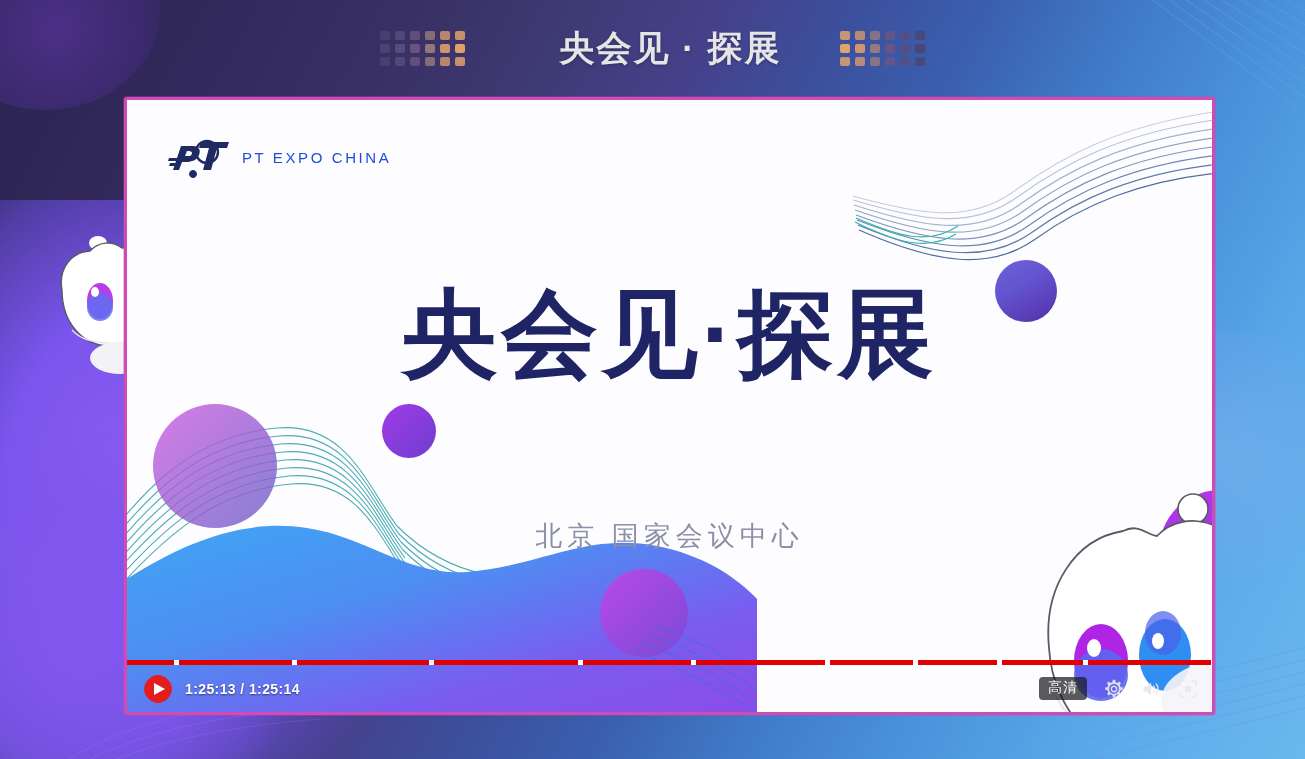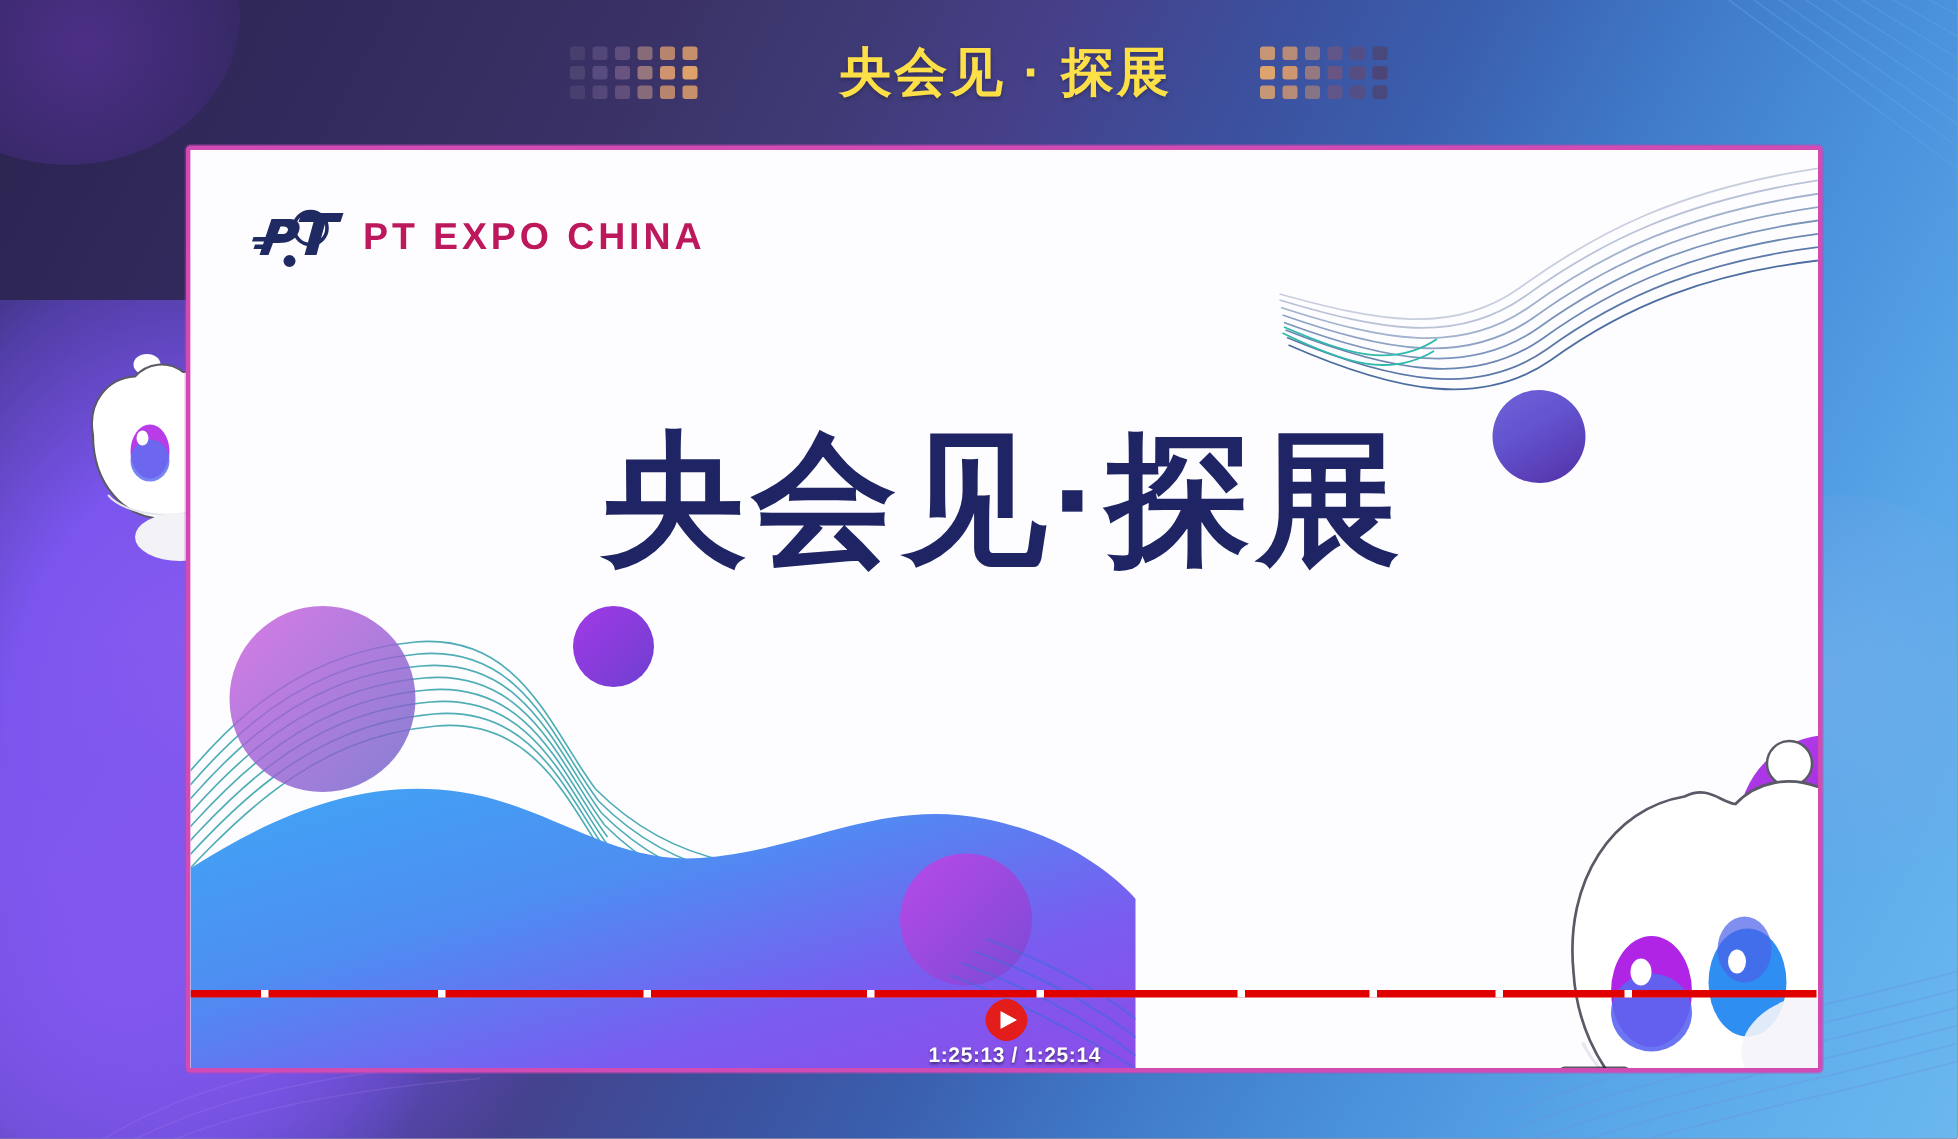--- a/index.html
+++ b/index.html
@@ -50,21 +50,21 @@
   .bg-lines-br { position:absolute; right:0; bottom:-20px; width:300px; height:230px; opacity:.45; }
   .bg-lines-bl { position:absolute; left:60px; bottom:-30px; width:260px; height:180px; opacity:.35; }
 
   
   #header {
     position:absolute; left:0; top:0; width:1305px; height:97px;
     display:flex; align-items:center; justify-content:center; gap:58px;
     z-index:6;
   }
   #header-title {
-    color:#fde047; font-size:35px; font-weight:bold;
+    color:#e5e5e5; font-size:35px; font-weight:bold;
     letter-spacing:2px; white-space:nowrap;
     text-shadow:0 1px 3px rgba(0,0,0,.28);
     margin-left:36px;
   }
   .dotgrid { display:grid; grid-template-columns:repeat(6,10px); grid-auto-rows:9px; gap:4px 5px; }
   .dotgrid i { display:block; width:10px; height:9px; border-radius:2px; }
 
   
   #video-frame {
     position:absolute; left:124px; top:97px; width:1091px; height:618px;
@@ -75,21 +75,21 @@
     z-index:5;
     box-shadow:0 0 0 1px rgba(196,70,176,.35);
   }
   #slide { position:absolute; inset:0; background:#fdfdff; overflow:hidden; }
 
   
   #slide-logo { position:absolute; left:40px; top:36px; display:flex; align-items:center; gap:9px; }
   #logo-mark { width:66px; height:44px; flex:none; }
   #logo-text { display:flex; flex-direction:column; gap:1px; }
   #logo-cn { font-size:22px; font-weight:bold; color:#1f2a63; letter-spacing:1px; line-height:1.05; white-space:nowrap; }
-  #logo-en { font-size:25px; font-weight:bold; color:#be185d; letter-spacing:2.6px; line-height:1.05; white-space:nowrap; }
+  #logo-en { font-size:15px; font-weight:normal; color:#1d4ed8; letter-spacing:2.6px; line-height:1.05; white-space:nowrap; }
 
   
   .art { position:absolute; pointer-events:none; }
   #art-wave-tr { right:-6px; top:-4px; width:420px; height:230px; }
   #art-blobs-bl { left:-10px; top:276px; width:640px; height:345px; }
   #art-sphere-tr {
     left:868px; top:160px; width:62px; height:62px; border-radius:50%;
     background:linear-gradient(150deg,#6f63d8 0%,#6354cf 40%,#5a3fb8 75%,#51309f 100%);
   }
   #art-sphere-right {
@@ -131,21 +131,20 @@
   #progress-fill {
     position:absolute; left:0; top:0; height:5px; background:#e00000;
   }
   .chapter-dot {
     position:absolute; top:0px; width:5px; height:5px; background:#ffffff;
   }
   #controls-bar {
     position:absolute; left:0; right:0; top:5px; height:47px;
     display:flex; align-items:center;
     padding:0 14px 0 16px;
-    flex-direction:column;
   }
   #play-button {
     width:30px; height:30px; flex:none; cursor:pointer;
   }
   #time-display {
     margin-left:12px; color:#ffffff; font-size:14px; font-weight:bold;
     letter-spacing:.4px; text-shadow:0 1px 2px rgba(0,0,0,.5);
   }
   #controls-right { margin-left:auto; display:flex; align-items:center; gap:17px; }
   #quality-badge {
@@ -370,20 +369,21 @@
           <path d="M3,27 L13,27 L12,30 L2,30 Z"></path>
           <path d="M26,34 C28,34 30,36 30,38 C30,40 28,42 26,42 C24,42 22,40 22,38 C22,36 24,34 26,34 Z"></path>
         </g>
       </svg>
       <div id="logo-text">
         <div id="logo-en">PT EXPO CHINA</div>
       </div>
     </div>
 
     <div id="slide-title">央会见·探展</div>
+    <div id="slide-sub2">北京 国家会议中心</div>
   </div>
 
   <div id="player-controls">
     <div id="progress-track">
       <div id="progress-fill" style="width: 99.9%;"></div>
     <div class="chapter-dot" style="left: 4.3%;"></div>
         <div class="chapter-dot" style="left: 15.2%;"></div>
         <div class="chapter-dot" style="left: 27.8%;"></div>
         <div class="chapter-dot" style="left: 41.6%;"></div>
         <div class="chapter-dot" style="left: 52%;"></div>

